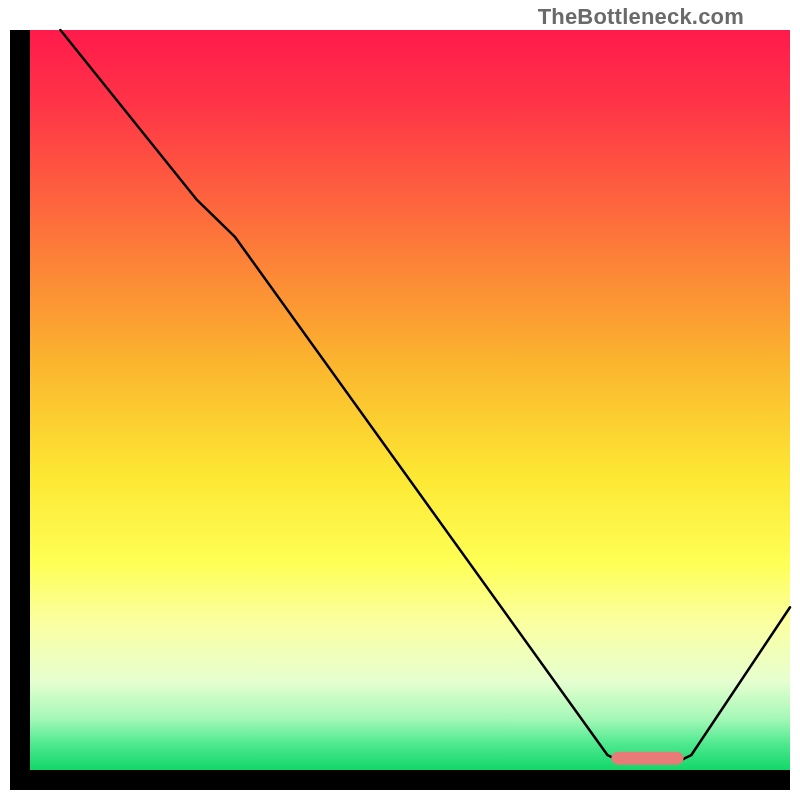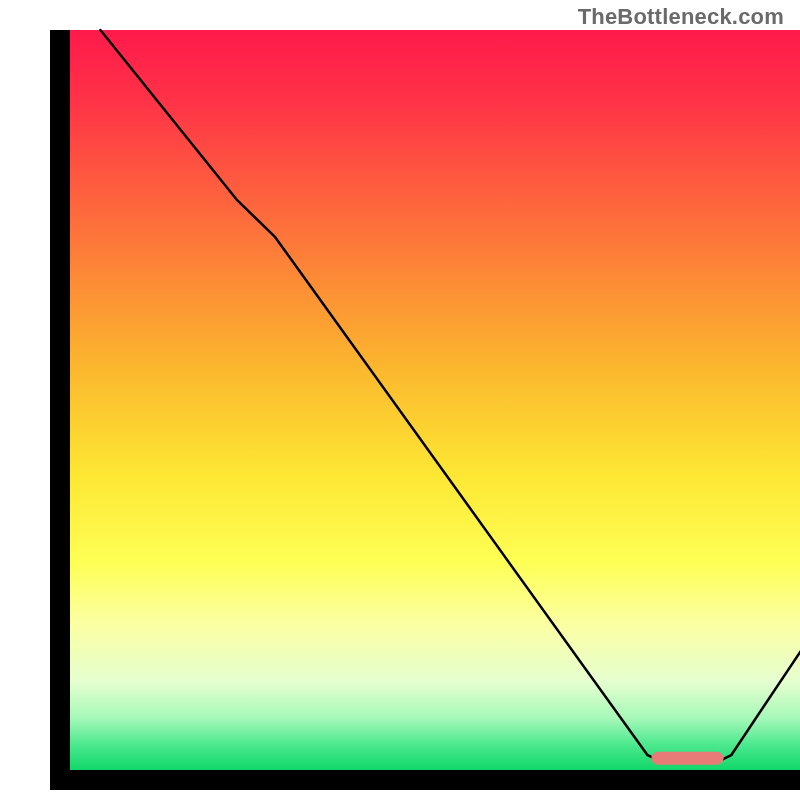--- a/index.html
+++ b/index.html
@@ -7,21 +7,20 @@
     padding: 0;
     width: 800px;
     height: 800px;
     background: #ffffff;
     font-family: Arial, Helvetica, sans-serif;
   }
   .container {
     position: relative;
     width: 754px;
     height: 800px;
-    margin-left: 40px;
   }
   .watermark {
     position: absolute;
     top: 4px;
     right: 10px;
     font-size: 22px;
     font-weight: 600;
     color: #6a6a6a;
     letter-spacing: 0.2px;
   }

